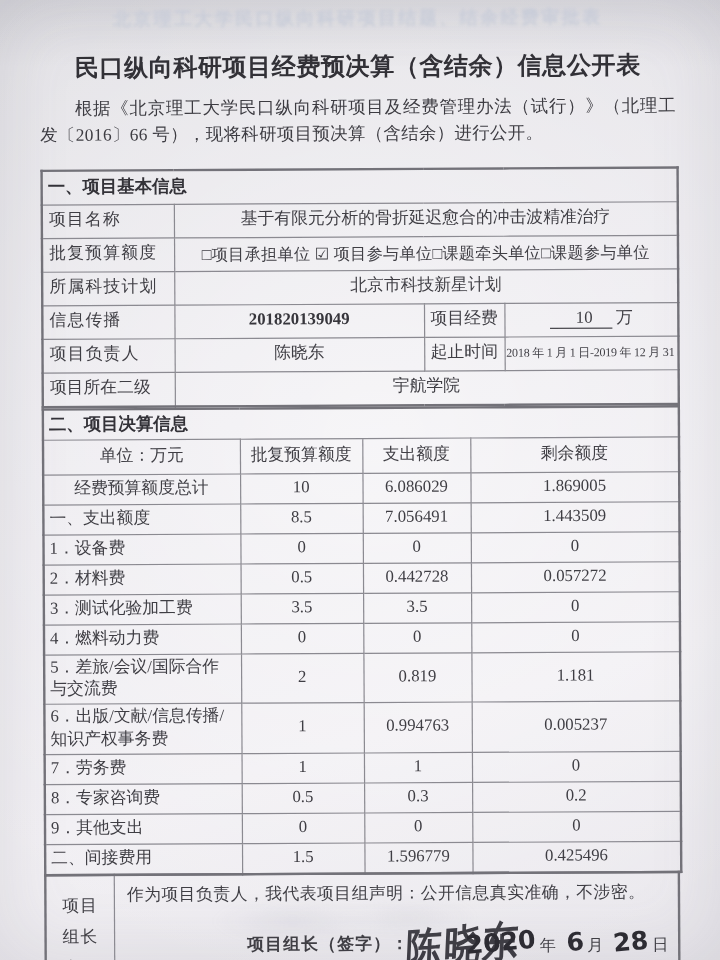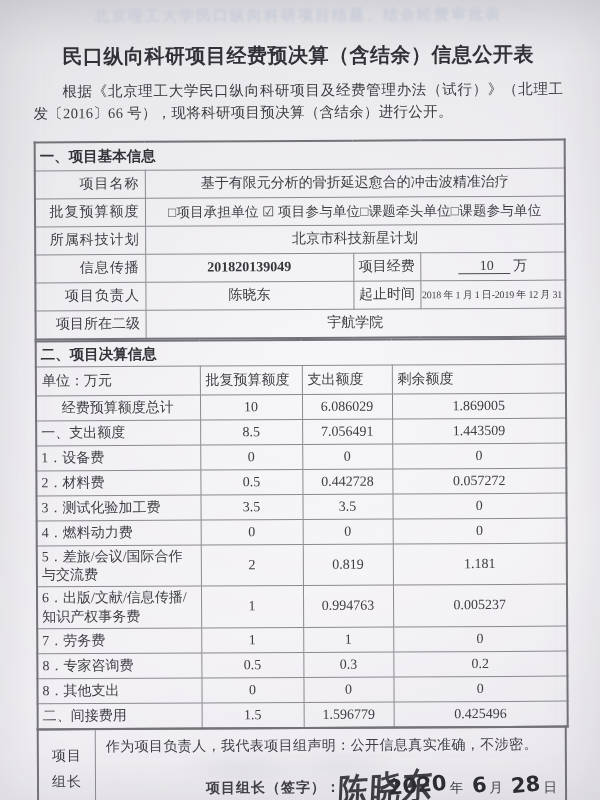--- a/index.html
+++ b/index.html
@@ -47,28 +47,28 @@
   td,th{
     border:1px solid #8b8a91;padding:2px 5px;font-size:14px;
     line-height:1.3;font-weight:normal;vertical-align:middle;
     overflow:hidden;
   }
   .tbl{border:2px solid #737279;}
   .sec-head td{
     font-weight:bold;text-align:left;font-size:14.5px;color:#333238;
     height:20px;padding-left:4px;
   }
-  .lbl{text-align:right;letter-spacing:1px;}
+  .lbl{text-align:left;letter-spacing:1px;}
   .val{text-align:center;}
   .s1 td{height:23px;}
   .chk{font-size:13.5px;text-align:center;letter-spacing:.2px;white-space:nowrap;}
   .num{font-family:"Liberation Serif","DejaVu Serif",serif;font-weight:600;color:#37363c;}
   .fund .uline{border-bottom:1px solid #4a494f;padding:0 16px 0 22px;}
   .period{font-size:10px;white-space:nowrap;text-align:center;letter-spacing:-.2px;padding:2px 1px;}
-  .colhead td{height:24px;font-size:14px;}
+  .colhead td{height:24px;text-align:center;font-size:14px;}
   .s2 td{height:20px;}
   .s2 td:first-child{text-align:left;padding-left:4px;}
   .s2 td:not(:first-child){text-align:center;}
   .s2 td.ctr{text-align:center;margin-top:20px;}
   
   .dec-table{margin-top:-2px;border:2px solid #737279;}
   .dec-label{
     width:46px;text-align:center;white-space:pre-line;line-height:1.85;
     font-size:14px;letter-spacing:1px;
   }
@@ -220,21 +220,21 @@
           <td>1</td>
           <td>0</td>
         </tr>
             <tr>
           <td>8．专家咨询费</td>
           <td>0.5</td>
           <td>0.3</td>
           <td>0.2</td>
         </tr>
             <tr>
-          <td>8．其他支出</td>
+          <td>9．其他支出</td>
           <td>0</td>
           <td>0</td>
           <td>0</td>
         </tr>
             <tr>
           <td>二、间接费用</td>
           <td>1.5</td>
           <td>1.596779</td>
           <td>0.425496</td>
         </tr>

